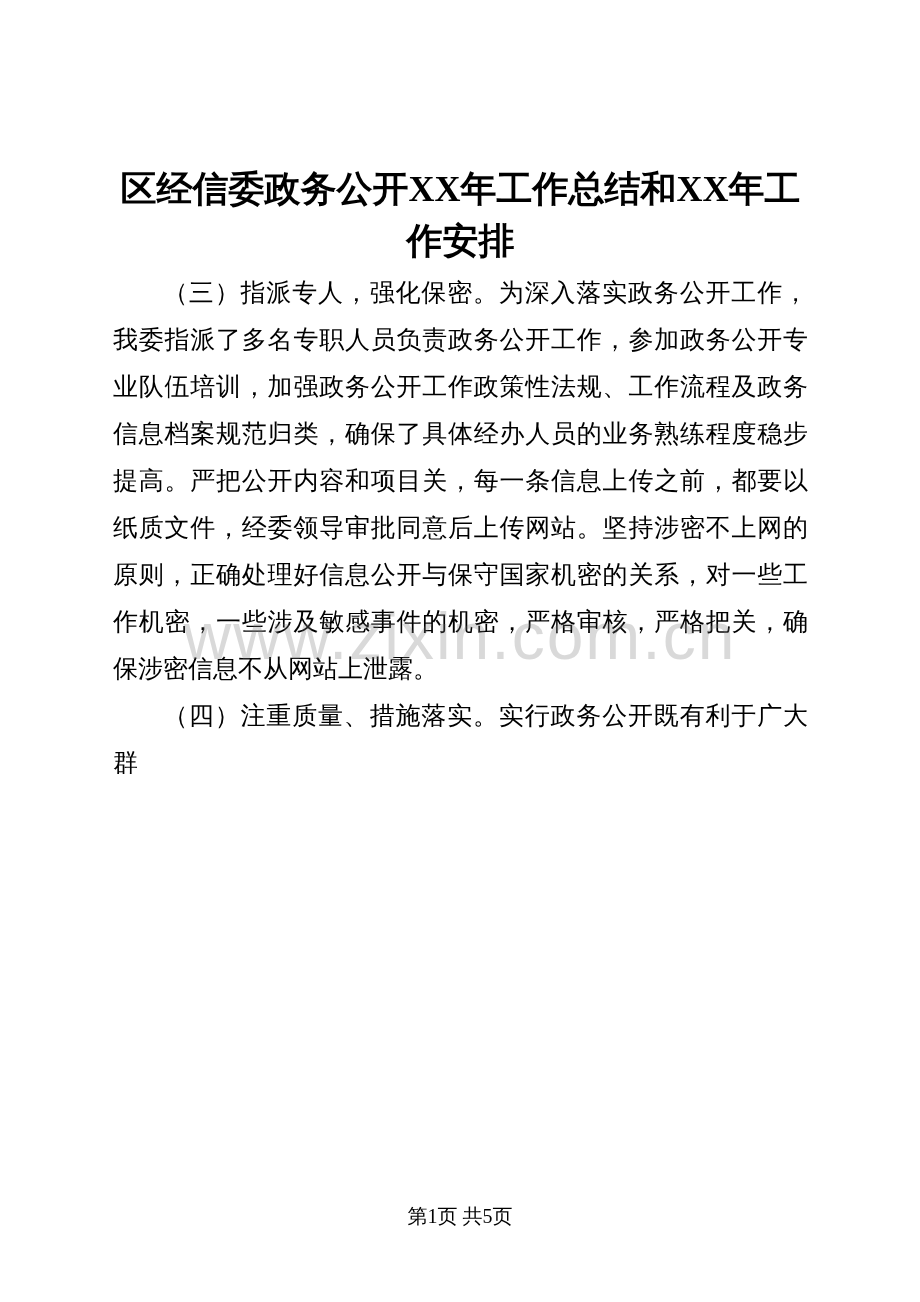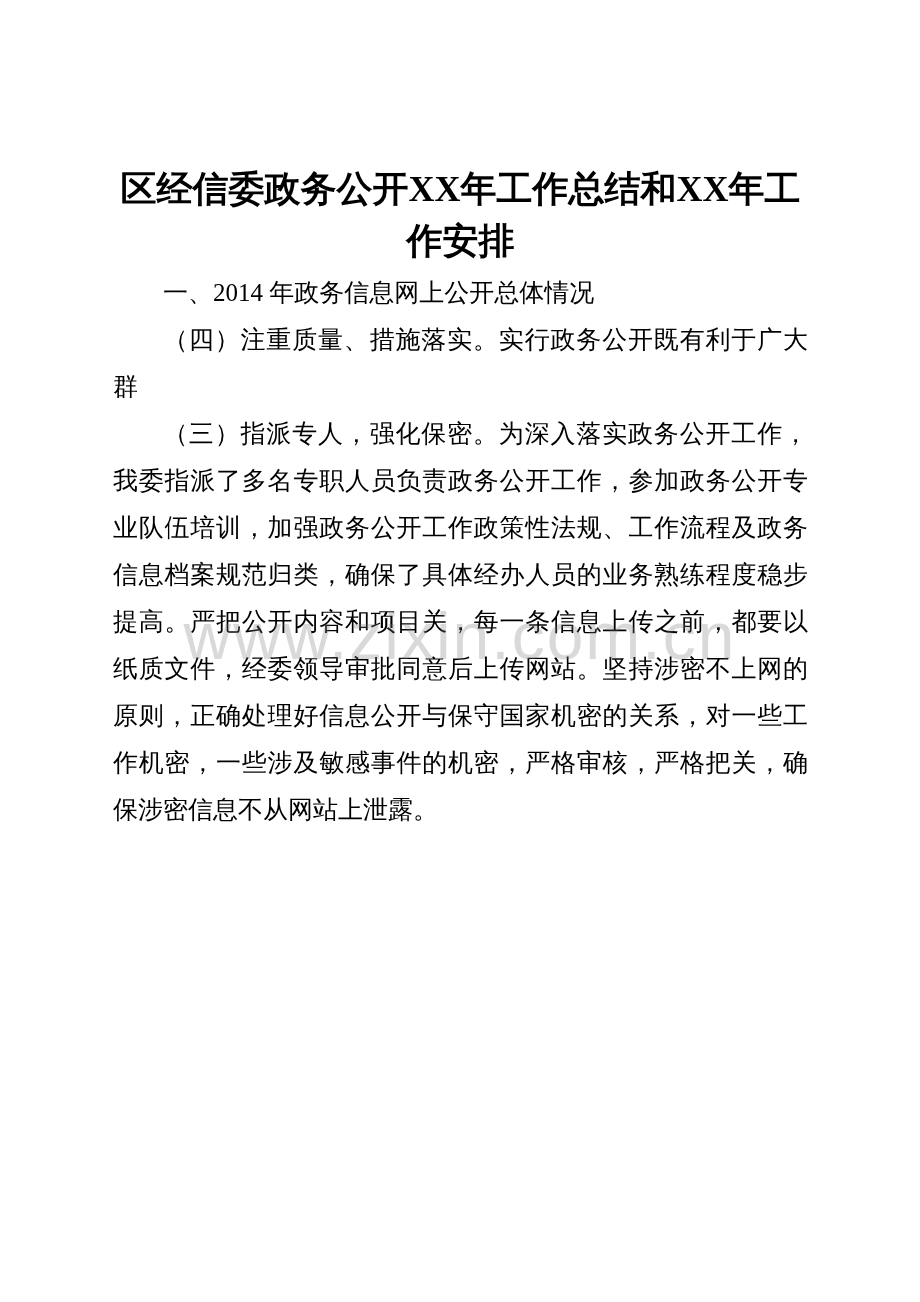--- a/index.html
+++ b/index.html
@@ -64,24 +64,24 @@
 <body>
 
 <div class="page">
 
   <div class="watermark">www.zixin.com.cn</div>
 
   <div class="content">
 
     <h1 class="doc-title">区经信委政务公开XX年工作总结和XX年工作安排</h1>
 
-    <p class="para">一、2014 年政务信息网上公开总体情况</p>
 
 
 
+    <p class="para">（三）指派专人，强化保密。为深入落实政务公开工作，我委指派了多名专职人员负责政务公开工作，参加政务公开专业队伍培训，加强政务公开工作政策性法规、工作流程及政务信息档案规范归类，确保了具体经办人员的业务熟练程度稳步提高。严把公开内容和项目关，每一条信息上传之前，都要以纸质文件，经委领导审批同意后上传网站。坚持涉密不上网的原则，正确处理好信息公开与保守国家机密的关系，对一些工作机密，一些涉及敏感事件的机密，严格审核，严格把关，确保涉密信息不从网站上泄露。</p>
+
     <p class="para">（四）注重质量、措施落实。实行政务公开既有利于广大群</p>
-
-    <p class="para">（三）指派专人，强化保密。为深入落实政务公开工作，我委指派了多名专职人员负责政务公开工作，参加政务公开专业队伍培训，加强政务公开工作政策性法规、工作流程及政务信息档案规范归类，确保了具体经办人员的业务熟练程度稳步提高。严把公开内容和项目关，每一条信息上传之前，都要以纸质文件，经委领导审批同意后上传网站。坚持涉密不上网的原则，正确处理好信息公开与保守国家机密的关系，对一些工作机密，一些涉及敏感事件的机密，严格审核，严格把关，确保涉密信息不从网站上泄露。</p>
 
   </div>
 
+  <div class="footer">第1页 共5页</div>
 
 </div>
 
 </body></html>

